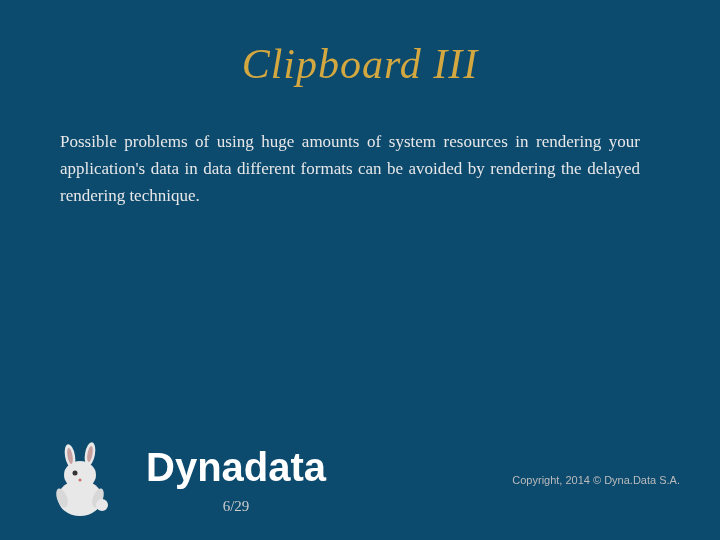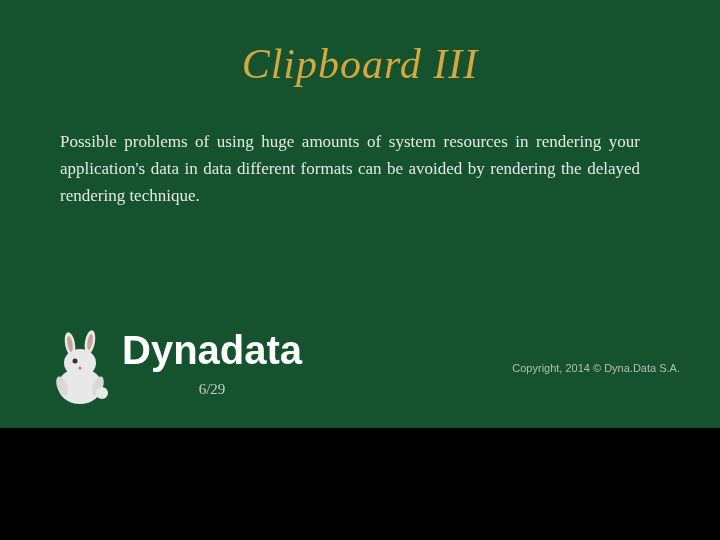--- a/index.html
+++ b/index.html
@@ -8,23 +8,23 @@
       width: 720px;
       height: 540px;
       background-color: #000;
       overflow: hidden;
       font-family: 'Times New Roman', Times, serif;
       color: #fff;
     }
 
     .slide {
       width: 720px;
-      height: 428px;
+      height: 540px;
       position: relative;
-      background: #14532d;
+      background: #0c4a6e;
       padding: 20px 60px;
     }
 
     .title {
       text-align: center;
       font-size: 42px;
       font-style: italic;
       color: #d4a840;
       margin-top: 20px;
       margin-bottom: 40px;
@@ -48,21 +48,22 @@
       bottom: 20px;
       left: 0;
       right: 0;
       display: flex;
       align-items: center;
       padding: 0 40px;
     }
 
     .logo-area {
       display: flex;
-      gap: 2px;
+      align-items: center;
+      gap: 26px;
     }
 
     .bunny-svg {
       width: 80px;
       height: 80px;
     }
 
     .dynadata-text {
       font-size: 40px;
       color: #fff;

